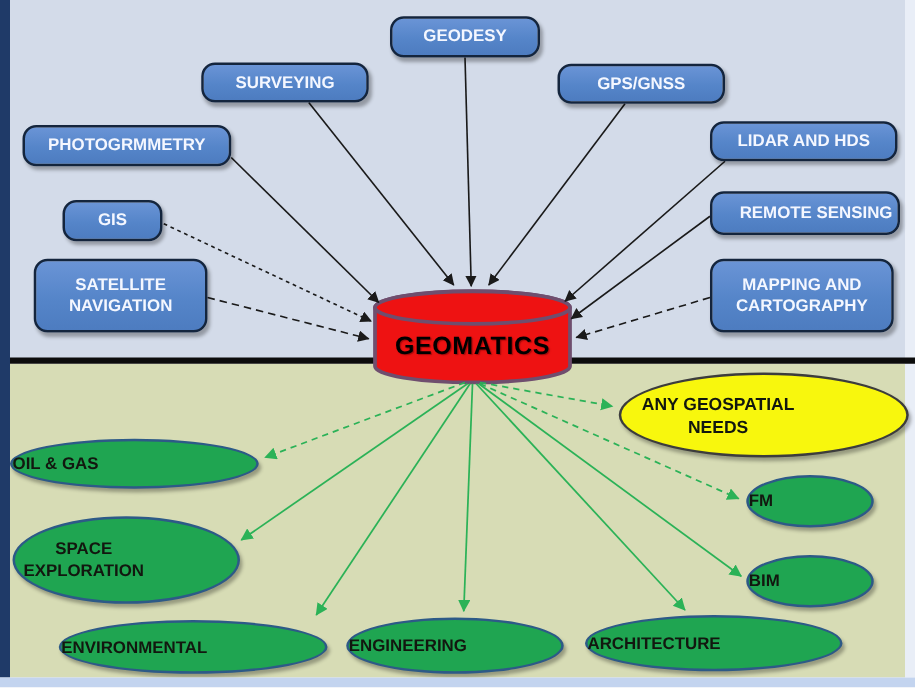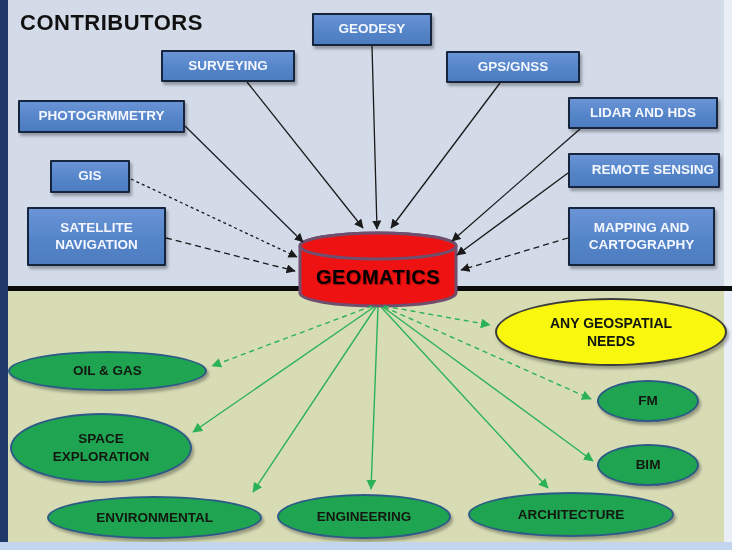--- a/index.html
+++ b/index.html
@@ -15,27 +15,27 @@
   .section-contributors{position:absolute;left:8px;top:0;width:716px;height:287px;background:#d3dbe9;z-index:0;}
   .section-users{position:absolute;left:8px;top:291px;width:716px;height:251px;background:#d7dcb5;z-index:0;}
   .divider{position:absolute;left:0;top:286px;width:732px;height:5px;background:#0c0c0c;z-index:2;}
   .heading{position:absolute;color:#111;font-weight:bold;font-size:22px;letter-spacing:.5px;z-index:4;}
   
   svg.arrows{position:absolute;left:0;top:0;z-index:3;}
   
   .cbox{
     position:absolute;display:flex;align-items:center;justify-content:center;text-align:center;
     background:linear-gradient(180deg,#6a94d6 0%,#5585c9 55%,#4d7cc0 100%);
-    border:2.5px solid #14253d;border-radius:1px;
+    border:2.5px solid #14253d;border-radius:11px;
     color:#f4f7ff;font-weight:bold;font-size:13.5px;line-height:1.25;
     box-shadow:2px 3px 3px rgba(0,0,0,.30);z-index:4;box-sizing:border-box;padding:2px 4px;
   }
   
   .uellipse{
-    position:absolute;display:flex;align-items:center;justify-content:center;text-align:center;
+    position:absolute;display:flex;align-items:center;text-align:center;
     background:#1fa551;border:2.5px solid #2d5a87;border-radius:50%;
     color:#12170f;font-weight:bold;font-size:13.5px;line-height:1.3;
     box-shadow:2px 3px 3px rgba(0,0,0,.30);z-index:4;box-sizing:border-box;
   }
   .uellipse.yellow{background:#f8f70d;border-color:#3c3c3c;font-size:14px;z-index:5;}
   .wrap-narrow{display:inline-block;}
   
   .cyl-label{
     position:absolute;left:300px;top:256px;width:156px;height:42px;z-index:5;
     display:flex;align-items:center;justify-content:center;
@@ -45,21 +45,20 @@
 </style>
 </head>
 <body>
 
 <div class="canvas">
 
   <div class="section-contributors"></div>
   <div class="section-users"></div>
   <div class="divider"></div>
 
-  <div class="heading" style="left:20px;top:10px;">CONTRIBUTORS</div>
 
   <svg class="arrows" width="732" height="550" viewBox="0 0 732 550">
     <defs>
       <marker id="mblack" markerWidth="8" markerHeight="8" refX="6.5" refY="3.5" orient="auto">
         <path d="M0,0 L7,3.5 L0,7 Z" fill="#1a1a1a"></path>
       </marker>
       <marker id="mgreen" markerWidth="8" markerHeight="8" refX="6.5" refY="3.5" orient="auto">
         <path d="M0,0 L7,3.5 L0,7 Z" fill="#2bb257"></path>
       </marker>
     </defs>

